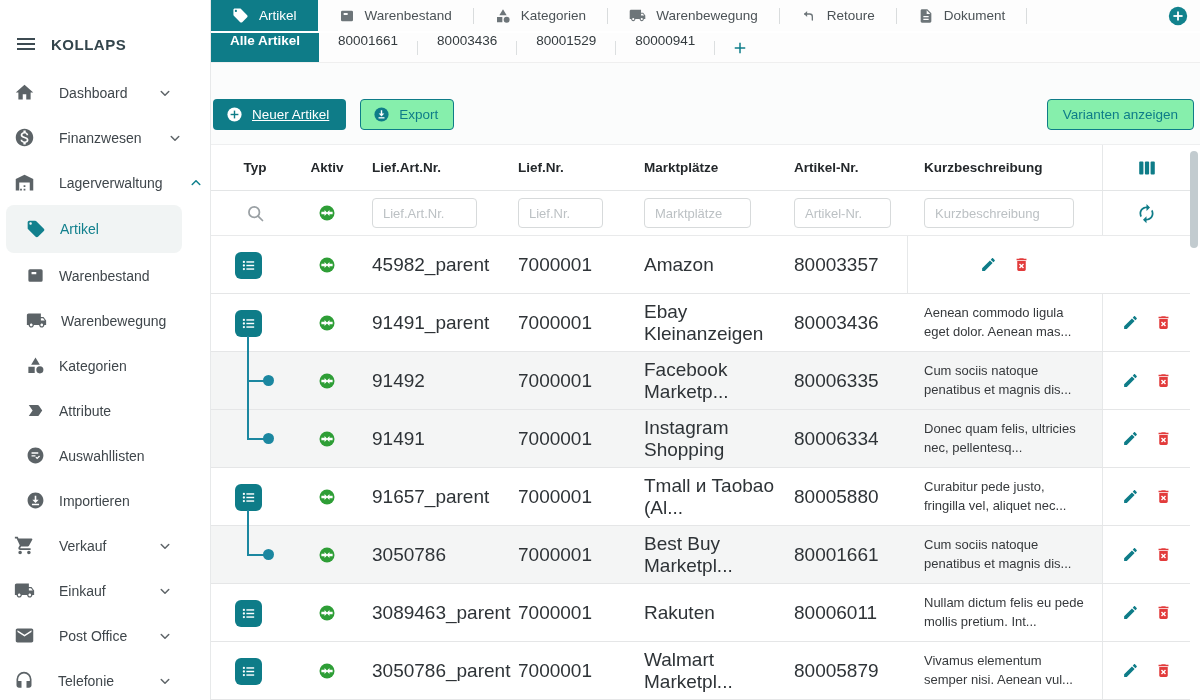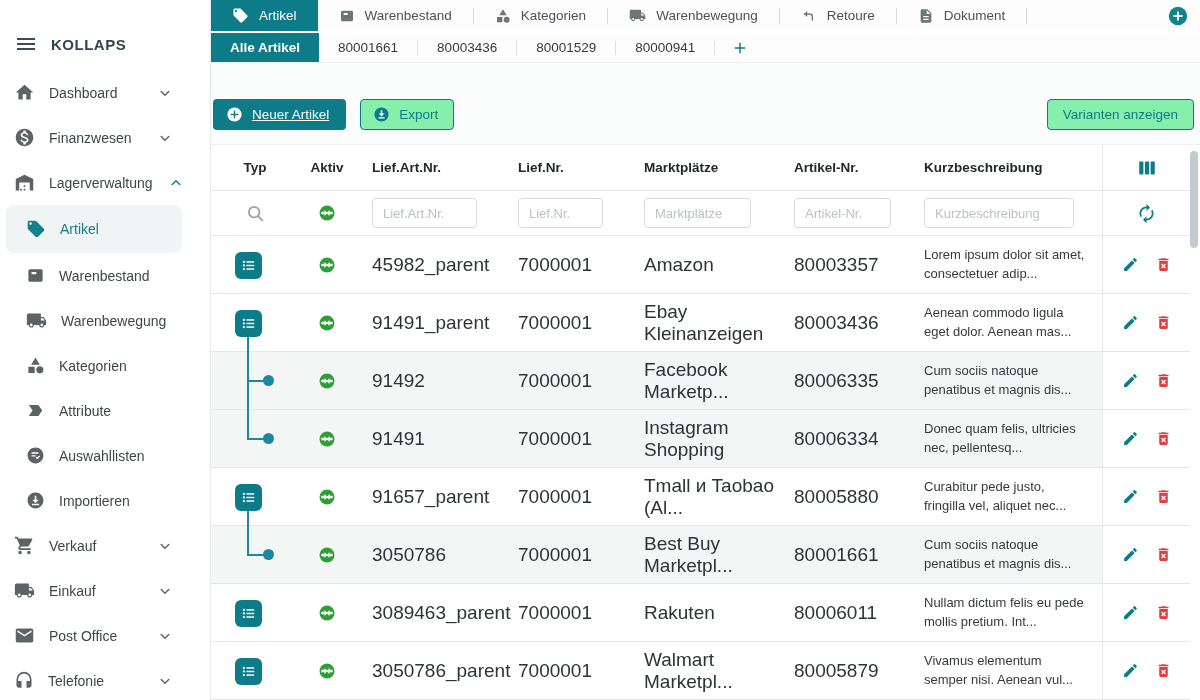--- a/index.html
+++ b/index.html
@@ -5,21 +5,21 @@
   * { margin:0; padding:0; box-sizing:border-box; }
   html,body { width:1200px; height:700px; overflow:hidden; background:#fff;
     font-family:"Liberation Sans","DejaVu Sans",sans-serif; }
   .app { display:flex; width:1200px; height:700px; }
 
   
   .sidebar { width:211px; min-width:211px; background:#fff; border-right:1px solid #e7e9ea; height:700px; }
   .side-header { height:70px; display:flex; align-items:center; gap:13px; padding:18px 20px 0 14px; }
   .side-header .logo-text { font-size:15px; font-weight:700; letter-spacing:.5px; color:#33454c; }
   .menu-icon-btn { color:#3d4b52; display:flex; cursor:pointer; }
-  .nav-item { height:45px; display:flex; align-items:center; gap:14px; padding:0 0 0 14px; cursor:pointer; }
+  .nav-item { height:45px; display:flex; align-items:center; gap:24px; padding:0 0 0 14px; cursor:pointer; }
   .nav-item .ic { color:#5c6367; }
   .nav-item .lbl { font-size:14px; color:#3f464b; }
   .nav-item .chev { margin-left:auto; margin-right:36px; color:#5f6569; display:flex; }
   .chev.up { transform:rotate(180deg); color:#11808d; }
   .sub-item { height:45px; display:flex; align-items:center; gap:14px; padding-left:26px; cursor:pointer; }
   .sub-item .ic { color:#5c6367; }
   .sub-item .lbl { font-size:14px; color:#3f464b; }
   .sub-item.active { background:#f1f4f4; border-radius:8px; margin:0 28px 0 6px; padding-left:20px; height:48px; }
   .sub-item.active .ic, .sub-item.active .lbl { color:#12808d; }
 
@@ -28,21 +28,21 @@
 
   .tabrow1 { height:34px; background:#fdfdfd; display:flex; align-items:stretch; position:relative; border-bottom:2px solid #fff; }
   .tab1 { display:flex; align-items:center; gap:10px; padding:0 21px; font-size:13.5px; color:#4b5256; cursor:pointer; white-space:nowrap; }
   .tab1 .ic { color:#6d7579; }
   .tab1.active { background:#0e7c88; color:#fff; }
   .tab1.active .ic { color:#fff; }
   .tdiv { width:1px; height:16px; background:#d9dcdd; align-self:center; }
   .tab-add { margin-left:auto; margin-right:11px; align-self:center; display:flex; cursor:pointer; }
 
   .tabrow2 { height:30px; background:#fdfdfd; display:flex; align-items:stretch; border-bottom:1px solid #efefef; }
-  .tab2 { display:flex; align-items:center; padding:0 19px; font-size:13.5px; color:#343b3f; cursor:pointer; white-space:nowrap; }
+  .tab2 { display:flex; align-items:flex-start; padding:0 19px; font-size:13.5px; color:#343b3f; cursor:pointer; white-space:nowrap; }
   .tab2.active { background:#0e7c88; color:#fff; font-weight:700; }
   .tdiv2 { width:1px; height:14px; background:#dcdfe0; align-self:center; }
   .tab2-add { display:flex; align-items:center; padding:0 16px; color:#0e7c88; cursor:pointer; }
 
   .toolbar { margin-top:36px; padding:0 6px 0 2px; display:flex; align-items:center; height:31px; }
   .btn { display:inline-flex; align-items:center; gap:9px; height:31px; border-radius:4px;
          font-size:13.5px; cursor:pointer; border:1px solid transparent; background:none; font-family:inherit; }
   .btn-primary { background:#0e7c88; color:#fff; padding:0 16px 0 12px;text-decoration:underline; }
   .btn-outline { border:1px solid #0e7c88; color:#0e7c88; background:#86efac; padding:0 15px 0 12px; }
   .btn-outline.noicon { padding:0 15px; }
@@ -535,21 +535,20 @@
             <span class="ic" style="color:#2e9e36">
               <svg width="18" height="18">
                 <use href="#i-swap"></use>
               </svg>
             </span>
           </div>
         <div class="cell">45982_parent</div>
         <div class="cell">7000001</div>
         <div class="cell">Amazon</div>
         <div class="cell">80003357</div>
-        <div class="cell desc">Lorem ipsum dolor sit amet, consectetuer adip...</div>
         <div class="c-actions">
           <span class="ic" style="color:#0e7c88">
               <svg width="17" height="17">
                 <use href="#i-edit"></use>
               </svg>
             </span>
           <span class="ic" style="color:#e23b3b">
               <svg width="17" height="17">
                 <use href="#i-delete"></use>
               </svg>

